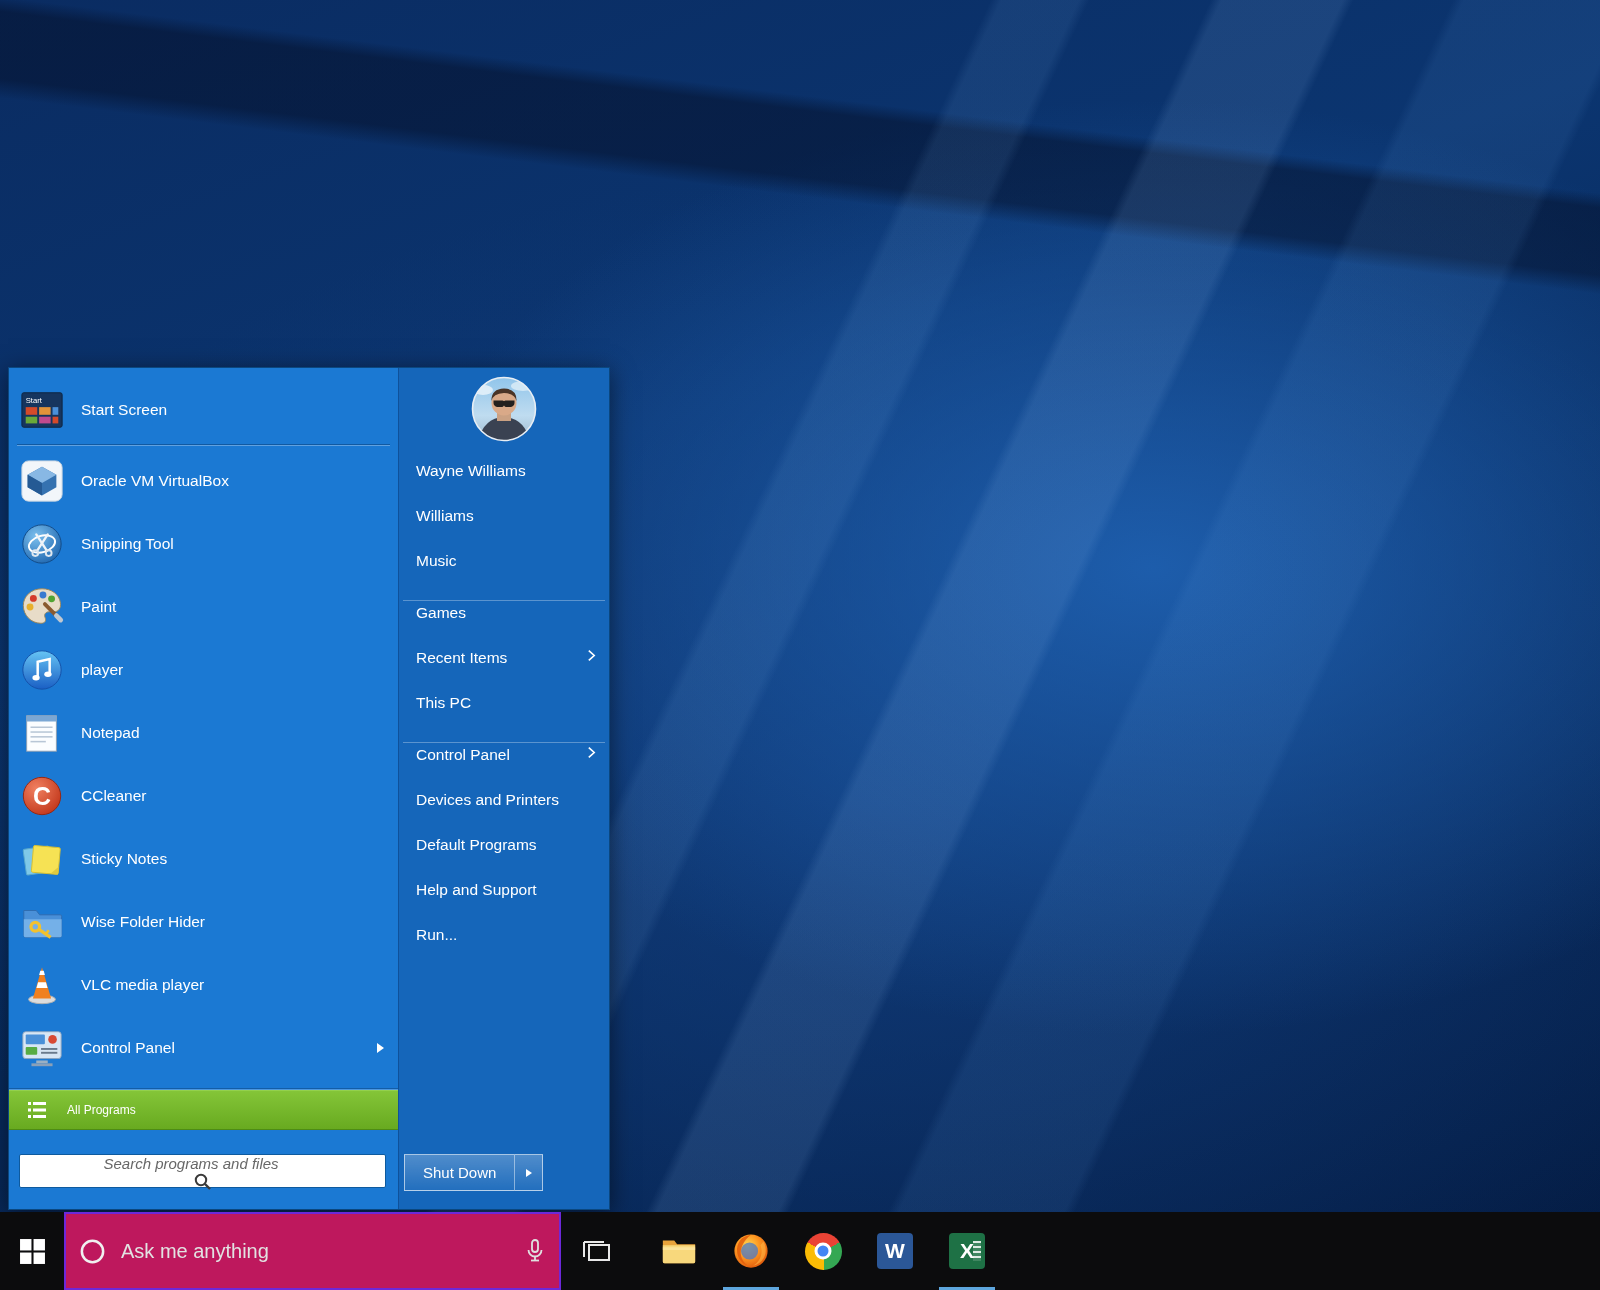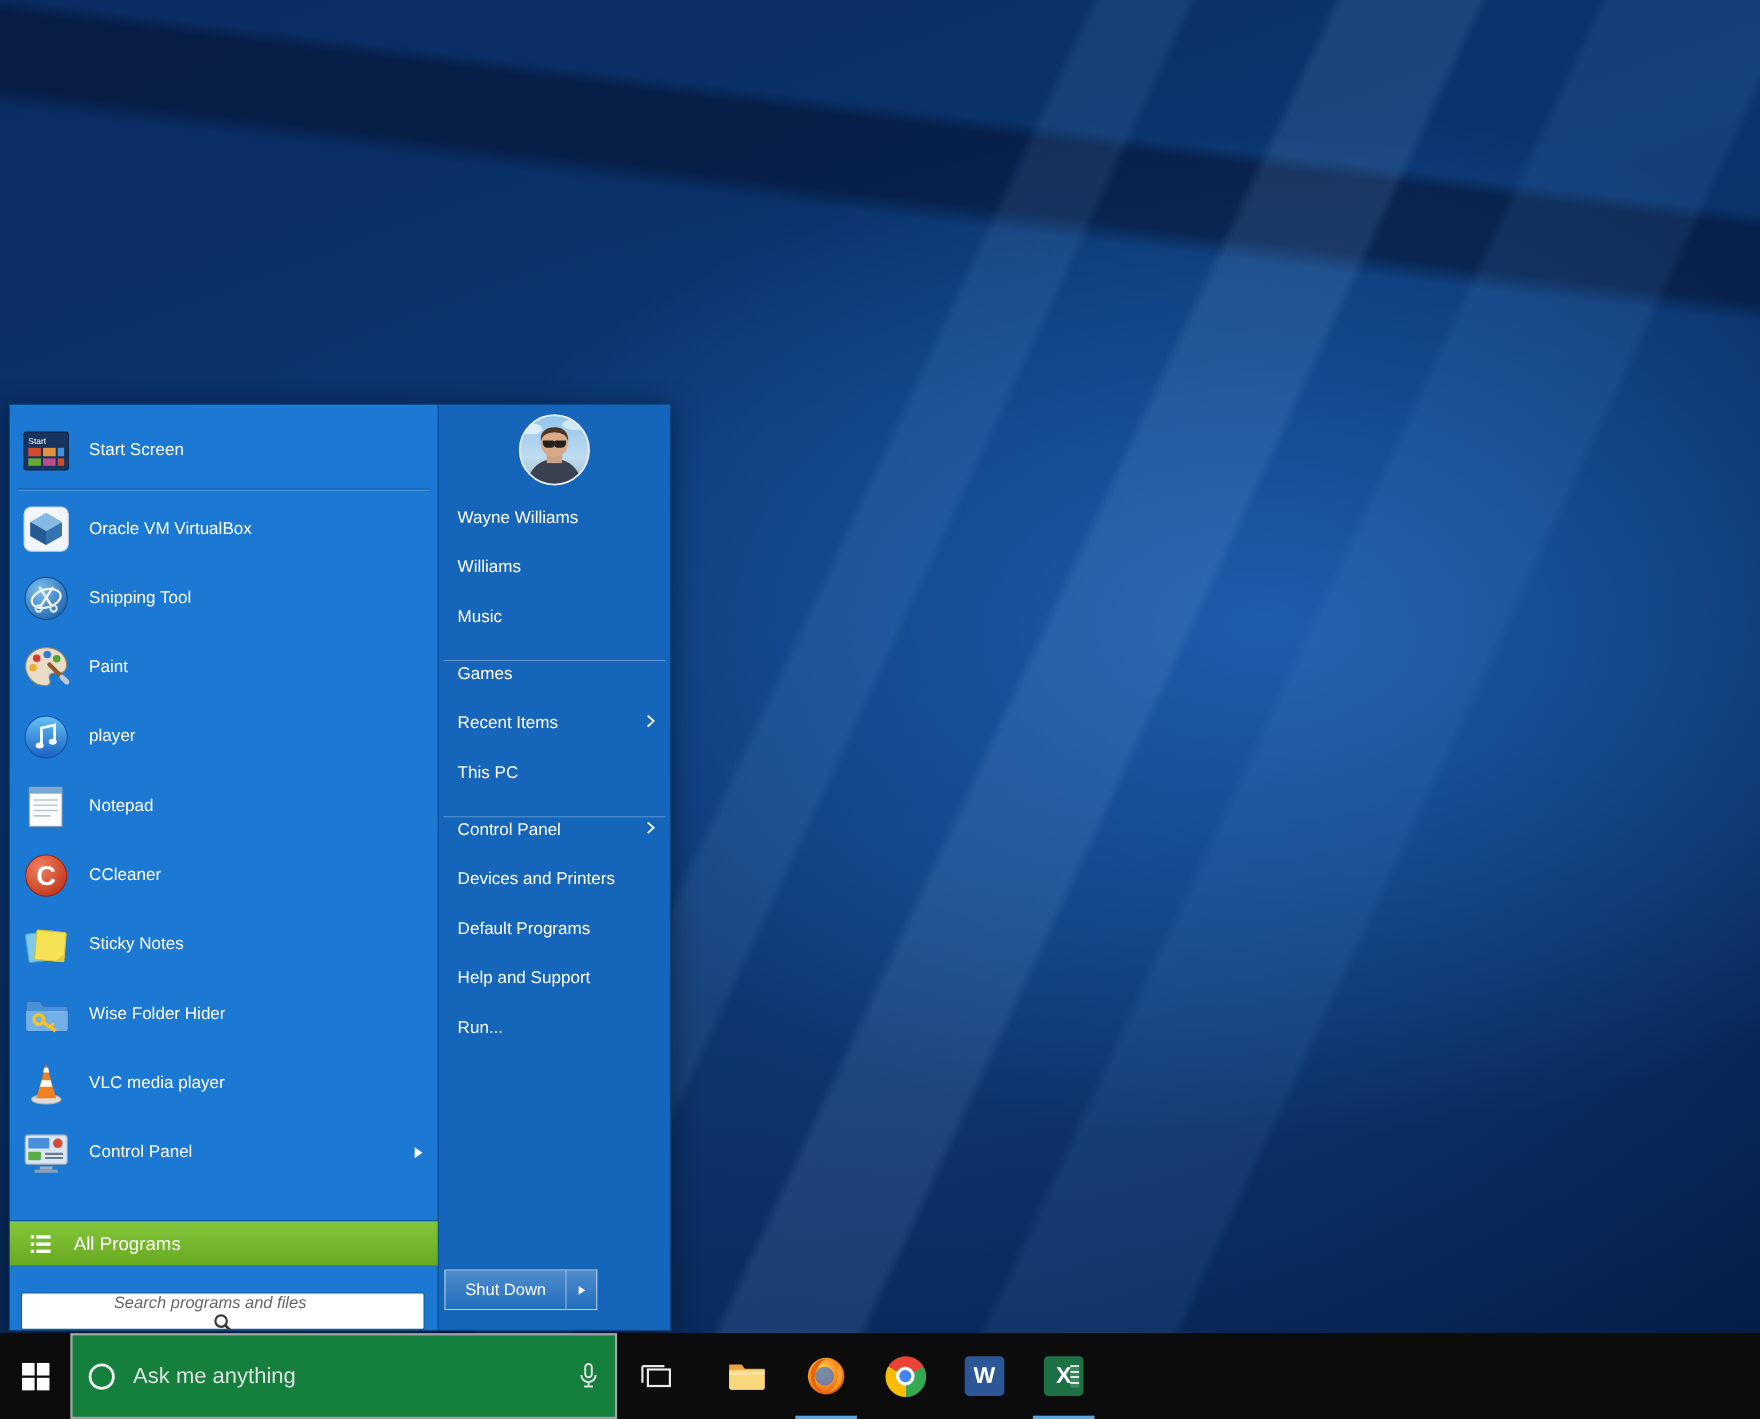--- a/index.html
+++ b/index.html
@@ -13,33 +13,33 @@
     linear-gradient(115deg, rgba(0,0,0,0) 55%, rgba(150,195,245,0.12) 55.5%, rgba(150,195,245,0.12) 61%, rgba(0,0,0,0) 61.5%),
     linear-gradient(115deg, rgba(0,0,0,0) 66%, rgba(100,160,225,0.10) 66.5%, rgba(100,160,225,0.10) 74%, rgba(0,0,0,0) 74.5%),
     linear-gradient(187deg, rgba(0,0,0,0) 13%, rgba(4,14,38,0.50) 14%, rgba(4,14,38,0.50) 18.5%, rgba(0,0,0,0) 19.8%),
     radial-gradient(ellipse 1150px 720px at 72% 44%, rgba(32,100,182,0.85) 0%, rgba(32,100,182,0) 65%),
     radial-gradient(ellipse 1400px 900px at 55% 62%, rgba(18,63,128,0.8) 0%, rgba(18,63,128,0) 70%),
     linear-gradient(160deg,#0a2c62 0%,#0b3570 35%,#082a5c 60%,#041b42 100%);}
 
   
   .start-menu{position:absolute;left:8px;top:367px;width:602px;height:843px;display:flex;
     border:1px solid #0b477f;box-shadow:0 4px 22px rgba(0,0,0,0.5);}
-  .menu-left{width:389px;background:#1b79d3;display:flex;flex-direction:column;padding-top:10px;}
+  .menu-left{width:389px;background:#1b79d3;display:flex;flex-direction:column;padding-top:10px;padding-bottom:21px;}
   .menu-right{flex:1;background:#1566ba;position:relative;display:flex;flex-direction:column;padding-top:8px;border-left:1px solid rgba(0,20,60,0.25);}
 
   .left-item{height:63px;display:flex;align-items:center;padding:0 14px 0 10px;color:#fff;font-size:15.5px;}
   .lbl{white-space:nowrap;}
   .icon{display:inline-flex;align-items:center;justify-content:center;flex:none;}
   .icon svg{width:100%;height:100%;display:block;}
   .icon.big{width:46px;height:46px;margin-right:16px;}
   .tri{margin-left:auto;width:0;height:0;border-left:7px solid #fff;border-top:5px solid transparent;border-bottom:5px solid transparent;}
   .hsep{height:0;border-top:1px solid rgba(0,30,70,0.35);border-bottom:1px solid rgba(255,255,255,0.3);margin:3px 8px;}
   .ap-sep{margin-top:auto;height:0;border-top:1px solid rgba(0,30,70,0.30);border-bottom:1px solid rgba(255,255,255,0.22);}
 
-  .all-programs{height:40px;display:flex;align-items:center;padding:0 12px 0 16px;color:#fff;font-size:17px;
+  .all-programs{height:40px;display:flex;align-items:center;padding:0 12px 0 16px;color:#fff;font-size:12px;
     background:linear-gradient(180deg,#84c538,#68aa20);border-top:1px solid #93d14d;border-bottom:1px solid #4e8c14;cursor:pointer;}
   .all-programs .icon{width:24px;height:24px;margin-right:18px;}
 
   .search-row{margin:24px 12px 0 10px;}
   .sm-search{height:34px;background:#fff;border-radius:2px;border:1px solid #0e5a9e;display:flex;align-items:center;padding:0 9px 0 10px;flex-direction:column;}
   .sm-search input{flex:1;border:0;outline:none;font-size:15px;font-family:inherit;color:#222;background:transparent;min-width:0;}
   .sm-search input::placeholder{font-style:italic;color:#676767;}
   .sm-search .icon{width:20px;height:20px;}
 
   .avatar{width:66px;height:66px;margin:0 auto;flex:none;cursor:pointer;}
@@ -56,21 +56,21 @@
     border:1px solid rgba(255,255,255,0.6);border-right:none;}
   .sd-arrow{width:29px;display:flex;align-items:center;justify-content:center;cursor:pointer;
     background:linear-gradient(180deg,rgba(255,255,255,0.25),rgba(255,255,255,0.06));
     border:1px solid rgba(255,255,255,0.6);border-left:1px solid rgba(255,255,255,0.45);}
   .tri-sm{width:0;height:0;border-left:6px solid #fff;border-top:4.5px solid transparent;border-bottom:4.5px solid transparent;}
 
   
   .taskbar{position:absolute;left:0;right:0;bottom:0;height:78px;background:#0c0c0d;display:flex;align-items:stretch;z-index:5;}
   .tb-start{width:64px;display:flex;align-items:center;justify-content:center;background:none;border:none;cursor:pointer;}
   .tb-start .icon{width:27px;height:27px;}
-  .tb-search{width:497px;display:flex;align-items:center;background:#15803d;border:2px solid #a3a3a3;padding:0 12px;}
+  .tb-search{width:497px;display:flex;align-items:center;background:#be185d;border:2px solid #6d28d9;padding:0 12px;}
   .tb-search .cortana{width:29px;height:29px;margin-right:14px;flex:none;}
   .tb-search input{flex:1;background:transparent;border:none;outline:none;color:#eee;font-size:20px;font-family:inherit;min-width:0;}
   .tb-search input::placeholder{color:#e2e2e2;}
   .tb-search .mic{width:24px;height:26px;flex:none;cursor:pointer;}
   .tb-btn{width:70px;position:relative;display:flex;align-items:center;justify-content:center;background:none;border:none;cursor:pointer;}
   .tb-btn .icon.tv{width:32px;height:26px;}
   .tb-apps{display:flex;margin-left:12px;}
   .tb-apps .tb-btn{width:72px;}
   .app-ic{width:38px;height:38px;}
   .indicator{position:absolute;bottom:0;left:8px;right:8px;height:3px;background:#5ea6dd;}

